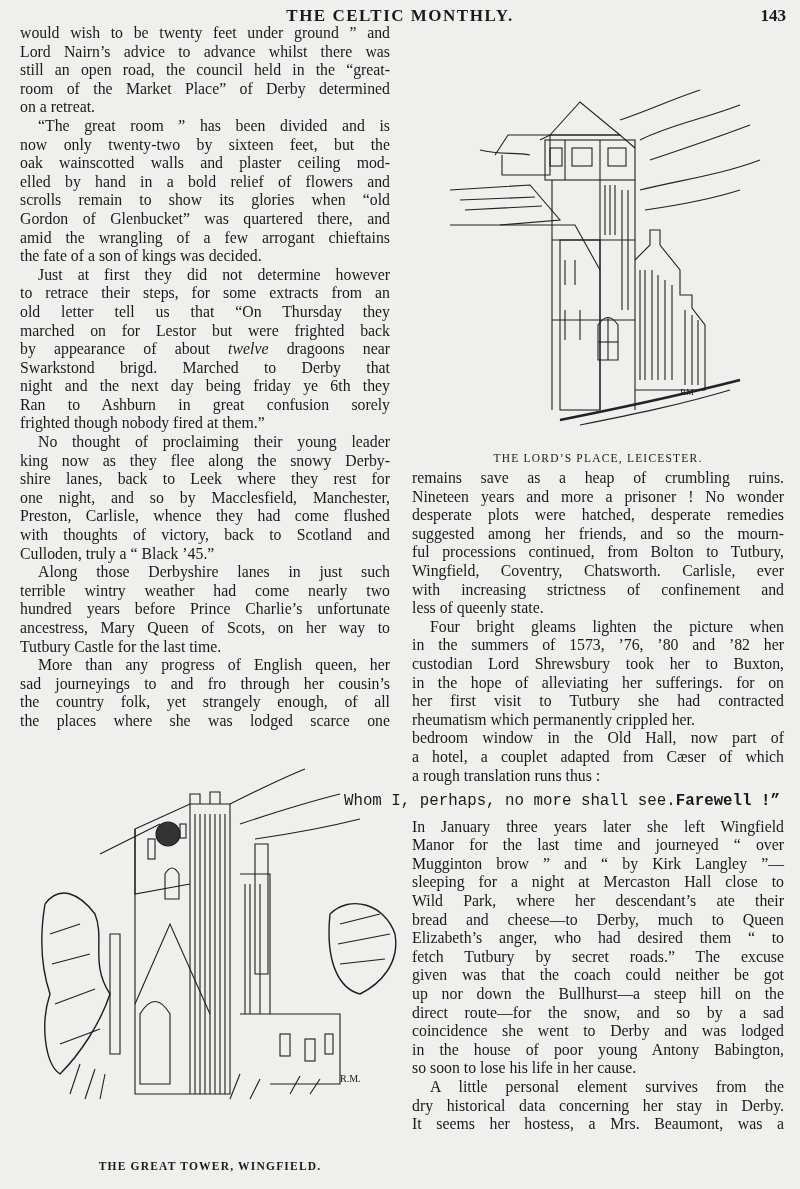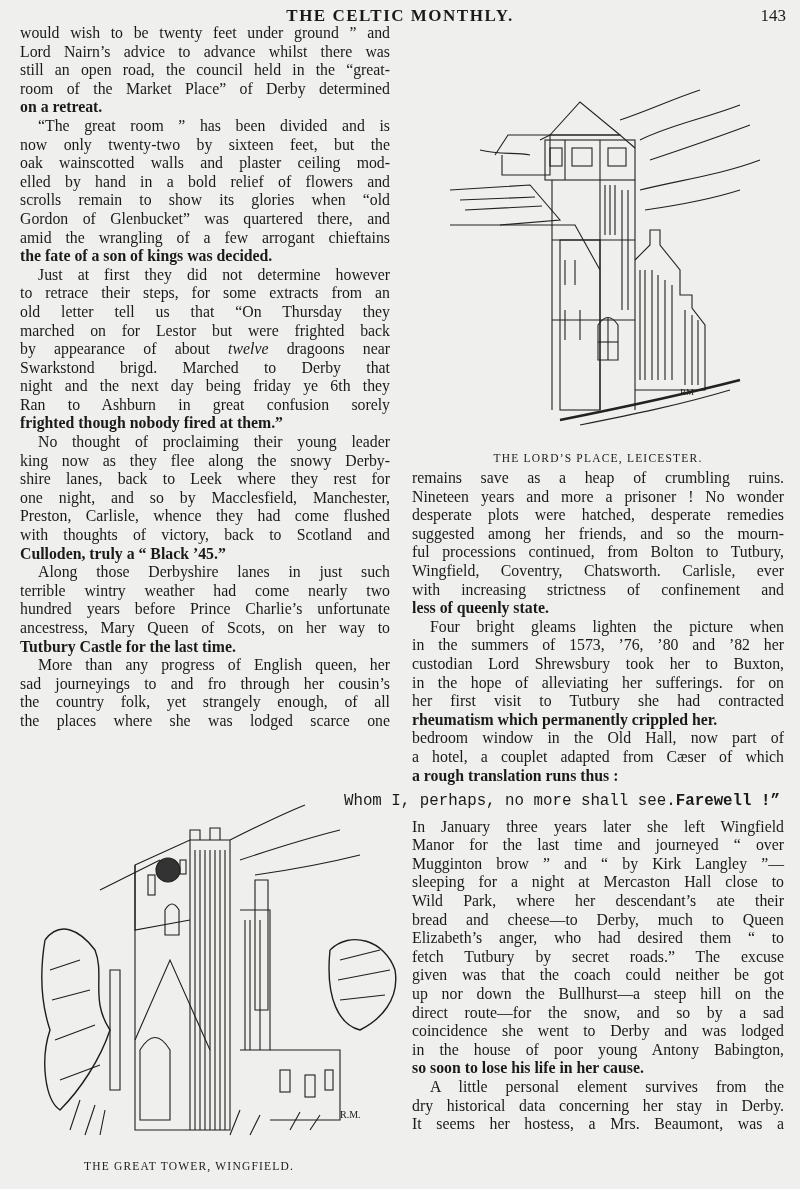--- a/index.html
+++ b/index.html
@@ -14,46 +14,46 @@
     .running-head {
       position: absolute; top: 4px; left: 0; width: 800px; height: 24px;
     }
     .running-title {
       position: absolute; left: 0; width: 800px; text-align: center; top: 2px;
       font-family: "Liberation Serif", serif; font-weight: bold;
       font-size: 17px; letter-spacing: 1.5px;
     }
     .page-number {
       position: absolute; right: 14px; top: 2px;
-      font-family: "Liberation Serif", serif; font-weight: normal; font-size: 17px;
+      font-family: "Liberation Serif", serif; font-weight: bold; font-size: 17px;
     }
     .col { position: absolute; }
     .col-left { left: 20px; top: 24px; width: 370px; }
     .col-right-top { left: 412px; top: 462px; width: 372px; }
     .line {
       display: block; height: 18.6px; line-height: 18.6px;
       font-size: 15.8px; white-space: nowrap;
       text-align: justify; text-align-last: justify;
       font-family: "Liberation Serif", serif;
     }
-    .line.last { text-align-last: left; font-weight: bold; }
+    .line.last { text-align-last: left; }
     .line.indent { padding-left: 18px; }
     .line.verse { text-align-last: left; padding-left: 0; }
     .line.verse2 { text-align-last: left; padding-left: 12px; }
     .gap { height: 7px; }
     .caption {
       position: absolute; font-family: "Liberation Serif", serif;
       font-size: 11.5px; letter-spacing: 1.2px; text-transform: uppercase;
       text-align: center; font-weight: normal;
     }
     .caption-leicester { left: 412px; top: 452px; width: 372px; text-align: center; }
-    .caption-wingfield { left: 4px; top: 1160px; width: 370px; font-weight: normal; }
+    .caption-wingfield { left: 25px; top: 1160px; width: 370px; font-weight: bold; }
     .illus { position: absolute; }
     .illus-leicester { left: 440px; top: 80px; width: 340px; height: 360px; }
-    .illus-wingfield { left: 40px; top: 800px; width: 360px; height: 345px; }
+    .illus-wingfield { left: 40px; top: 764px; width: 360px; height: 345px; }
     svg { display: block; }
   </style>
 </head>
 <body>
 
 <div class="page">
 
   <div class="running-head">
     <div class="running-title">THE CELTIC MONTHLY.</div>
     <div class="page-number">143</div>

